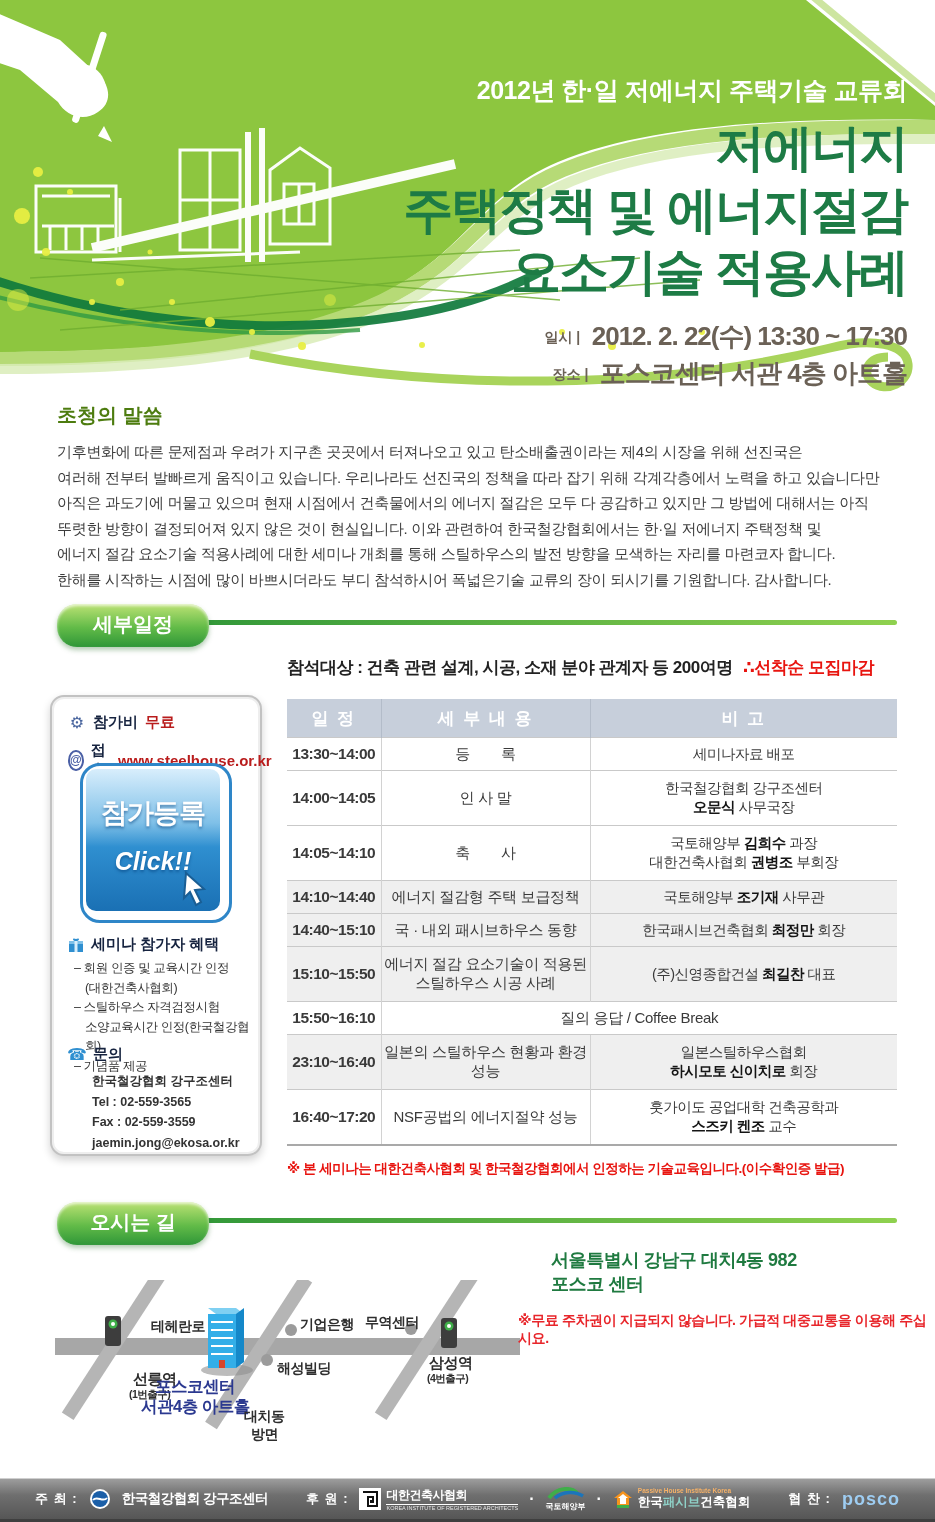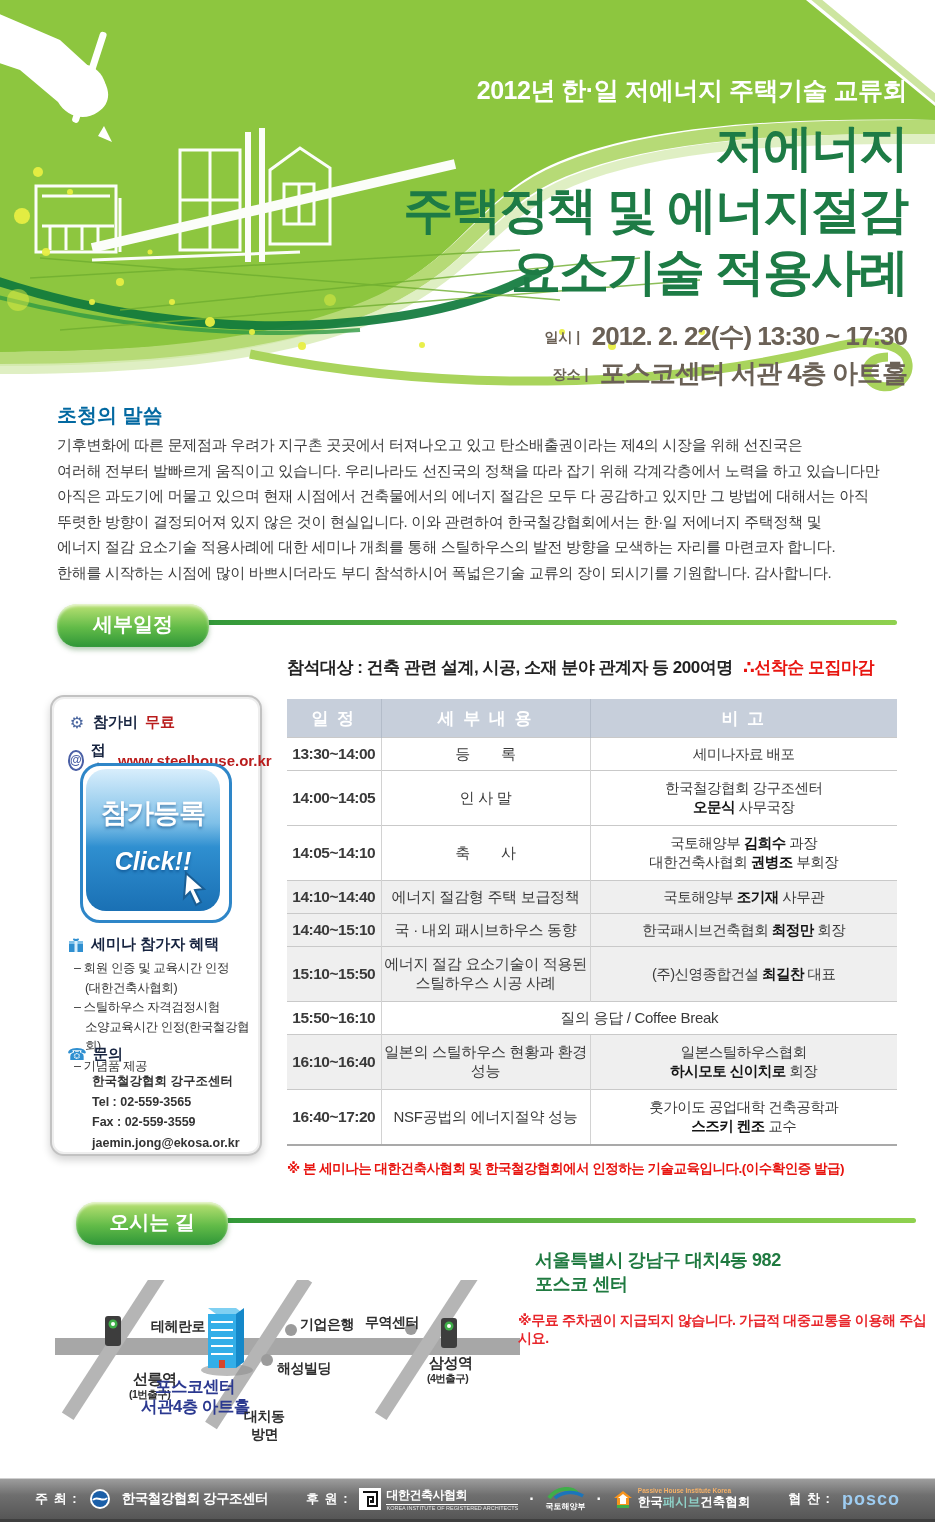--- a/index.html
+++ b/index.html
@@ -9,44 +9,44 @@
   .header-art{position:absolute;left:0;top:0;width:935px;height:410px;}
   .header-text{position:absolute;right:28px;top:74px;text-align:right;z-index:5;}
   .series{color:#ffffff;font-size:25px;font-weight:800;letter-spacing:-0.5px;margin-bottom:10px;}
   .big-title{color:#1d7b45;font-size:50px;line-height:62px;font-weight:800;letter-spacing:-2px;}
   .when-where{margin-top:16px;color:#6b6156;}
   .when-where .row{margin-top:2px;}
   .ww-label{font-size:14px;font-weight:600;vertical-align:3px;margin-right:7px;}
   .ww-value{font-size:26px;font-weight:800;letter-spacing:-1px;}
   
   .invite{position:absolute;left:57px;top:402px;width:840px;}
-  .invite h2{margin:0 0 3px 0;color:#0369a1;font-size:20px;font-weight:800;}
+  .invite h2{margin:0 0 10px 0;color:#4d7c0f;font-size:20px;font-weight:800;}
   .invite p{margin:0;color:#3c3c3c;font-size:15px;line-height:25.5px;letter-spacing:-0.3px;}
   
   .section{position:absolute;left:57px;height:40px;z-index:4;}
   .section .line{position:absolute;left:120px;top:16px;width:720px;height:5px;
       background:linear-gradient(90deg,#2f9638,#8fd14f);border-radius:3px;}
   .section .pill{position:relative;display:inline-block;min-width:108px;text-align:center;
       padding:7px 22px 9px 22px;border-radius:20px;color:#fff;font-size:20px;font-weight:800;
       background:linear-gradient(180deg,#bce274 0%,#62bb48 55%,#2f9638 100%);
       box-shadow:0 3px 5px rgba(40,110,40,.35), inset 0 2px 3px rgba(255,255,255,.7);}
   #sec-schedule{top:604px;}
-  #sec-route{top:1202px;margin-left:19px;}
+  #sec-route{top:1202px;}
   
   .sidebar{position:absolute;left:50px;top:695px;width:208px;height:457px;background:#fff;
       border:2px solid #c2c2c2;border-radius:14px;box-shadow:0 4px 8px rgba(0,0,0,.18), inset 0 0 0 2px #eee;}
   .sb-row{position:absolute;left:16px;display:flex;align-items:center;gap:7px;}
   .sb-ico{display:inline-flex;width:18px;justify-content:center;color:#49659e;font-size:16px;}
   .at-ico{width:17px;height:17px;border:2px solid #4a5fa5;border-radius:50%;color:#4a5fa5;
       font-size:12px;font-weight:800;line-height:16px;text-align:center;}
   .sb-label{color:#16233f;font-size:15px;font-weight:800;}
   .sb-value{color:#b91c1c;font-size:15px;font-weight:700;}
   .reg-btn{position:absolute;left:28px;top:66px;width:140px;height:148px;border:3px solid #2e86c8;
       border-radius:20px;background:#fff;padding:3px;cursor:pointer;}
-  .reg-inner{width:134px;height:142px;border-radius:20px;position:relative;text-align:center;
+  .reg-inner{width:134px;height:142px;border-radius:10px;position:relative;text-align:center;
       background:linear-gradient(180deg,#d8eefc 0%,#7fc0e8 38%,#2f8fd0 55%,#1a70b4 100%);}
   .reg-l1{padding-top:26px;color:#fff;font-size:27px;font-weight:800;letter-spacing:-1px;
       text-shadow:0 2px 3px rgba(0,60,120,.55);}
   .reg-l2{margin-top:16px;color:#fff;font-size:25px;font-weight:800;font-style:italic;
       text-shadow:0 2px 3px rgba(0,60,120,.55);}
   .cursor-ico{position:absolute;right:8px;bottom:4px;}
   .benefit-title{position:absolute;left:16px;top:238px;display:flex;gap:7px;align-items:center;}
   .benefits{position:absolute;left:22px;top:262px;margin:0;padding:0;list-style:none;
       color:#333;font-size:12.5px;line-height:19.5px;letter-spacing:-0.4px;}
   .benefits li.cont{padding-left:11px;}
@@ -72,21 +72,21 @@
   .c-remark b{font-weight:800;color:#141414;}
   .tbl-note{position:absolute;left:287px;top:1160px;color:#e8140f;font-size:13.5px;font-weight:600;letter-spacing:-0.5px;}
   
   .map{position:absolute;left:55px;top:1280px;width:465px;height:190px;}
   .map svg{position:absolute;left:0;top:0;}
   .m-label{position:absolute;color:#2e2e2e;font-size:14px;font-weight:700;letter-spacing:-0.5px;white-space:nowrap;}
   .m-small{font-size:10.5px;font-weight:600;}
   .m-venue{color:#2b3990;font-size:16.5px;font-weight:800;letter-spacing:-0.5px;}
   
   .addr{position:absolute;left:527px;top:1248px;width:400px;letter-spacing:-0.4px;}
-  .addr-green{color:#1f7a40;font-size:18px;font-weight:800;line-height:24px;margin-left:8px;}
+  .addr-green{color:#1f7a40;font-size:18px;font-weight:800;line-height:24px;margin-left:24px;}
   .addr-list{margin-top:14px;color:#1d1d1d;font-size:15px;line-height:22px;font-weight:700;}
   .addr-ind{margin-left:71px;}
   .addr-ind2{margin-left:95px;}
   .park-note{margin-top:16px;margin-left:-9px;color:#e8262b;font-size:14px;font-weight:700;}
   
   .footer{position:absolute;left:0;top:1478px;width:935px;height:44px;
       background:linear-gradient(180deg,#9d9d9d 0%,#6f6f6f 40%,#565656 100%);
       border-top:1px solid #cfcfcf;border-bottom:3px solid #3f3f3f;box-sizing:border-box;
       display:flex;align-items:center;justify-content:center;gap:11px;}
   .f-label{color:#fff;font-size:13px;font-weight:800;letter-spacing:1px;white-space:nowrap;}
@@ -291,21 +291,21 @@
         <tr class="shade double">
           <td class="c-time">15:10~15:50</td>
           <td class="c-content">에너지 절감 요소기술이 적용된<br>스틸하우스 시공 사례</td>
           <td class="c-remark">(주)신영종합건설 <b>최길찬</b> 대표</td>
         </tr>
         <tr class="single">
           <td class="c-time">15:50~16:10</td>
           <td class="c-content" colspan="2">질의 응답 / Coffee Break</td>
         </tr>
         <tr class="shade double">
-          <td class="c-time">16:10~16:40</td>
+          <td class="c-time">23:10~16:40</td>
           <td class="c-content">일본의 스틸하우스 현황과 환경성능</td>
           <td class="c-remark">일본스틸하우스협회<br><b>하시모토 신이치로</b> 회장</td>
         </tr>
         <tr class="double">
           <td class="c-time">16:40~17:20</td>
           <td class="c-content">NSF공법의 에너지절약 성능</td>
           <td class="c-remark">훗가이도 공업대학 건축공학과<br><b>스즈키 켄조</b> 교수</td>
         </tr>
       </tbody>
   </table>

